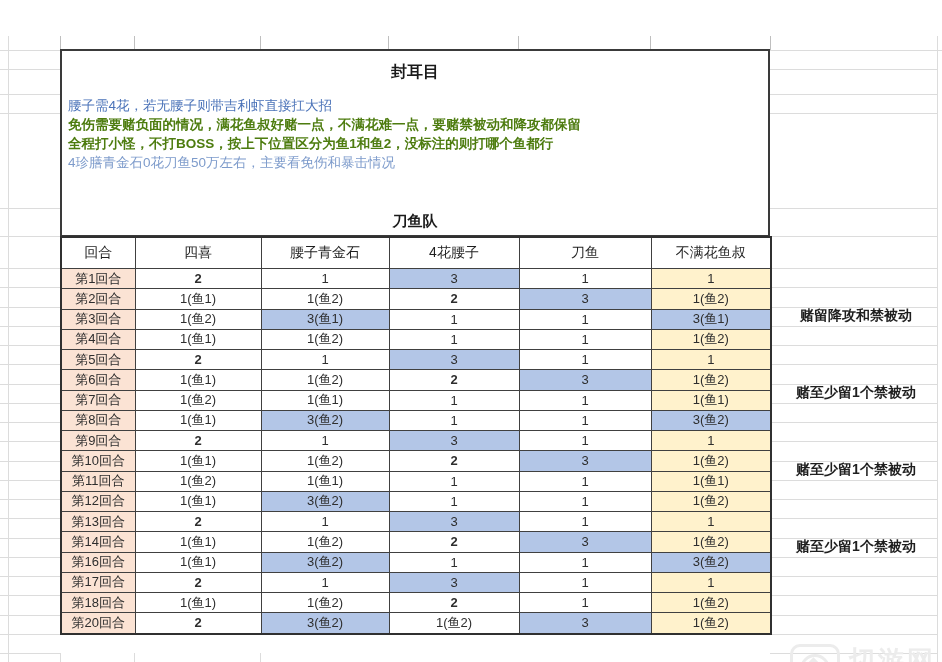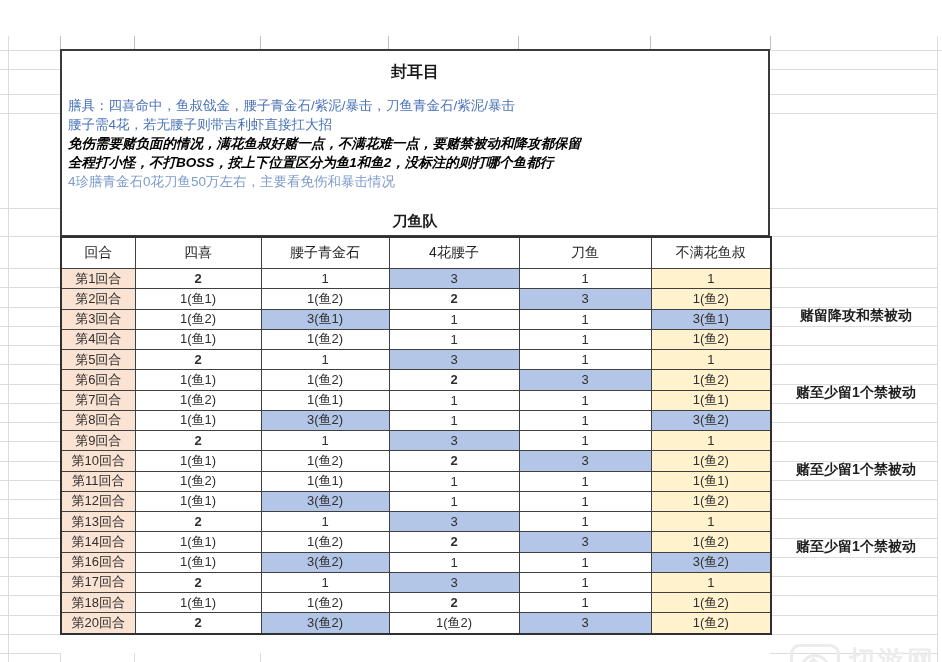--- a/index.html
+++ b/index.html
@@ -5,21 +5,21 @@
   html,body{margin:0;padding:0;background:#fff;}
   .frame{position:relative;width:942px;height:662px;background:#ffffff;overflow:hidden;
          font-family:"Liberation Sans","DejaVu Sans",sans-serif;margin-top:36px;}
   .gridline{position:absolute;background:#dcdcdc;}
   .gridline.dark{background:#bfbfbf;}
   .box{position:absolute;left:60px;width:710px;background:#fff;border:2px solid #3a3a3a;box-sizing:border-box;}
   .title-box{top:13px;height:46px;display:flex;align-items:center;justify-content:center;
              font-size:16px;font-weight:bold;color:#1a1a1a;}
   .notes-box{top:57px;height:116px;padding:3px 6px;font-size:13.5px;line-height:19px;border-top:none;}
   .note-reg{color:#4a72b8;font-weight:normal;}
-  .note-bold{color:#000000;font-weight:bold;font-style:italic;}
+  .note-bold{color:#4d7c0f;font-weight:bold;}
   .note-light{color:#7d9bcb;font-weight:normal;}
   .section-box{top:171px;height:30px;display:flex;align-items:center;justify-content:center;
                font-size:15px;font-weight:bold;color:#1a1a1a;border-top:none;}
   .tbl-wrap{position:absolute;left:60px;top:200px;width:844px;}
   table.main{border-collapse:collapse;table-layout:fixed;width:710px;border:2px solid #303030;}
   table.main th,table.main td{border:1px solid #404040;text-align:center;vertical-align:middle;
       padding:0;font-size:13px;color:#2e2e2e;height:19.25px;white-space:nowrap;overflow:hidden;}
   table.main thead th{height:30px;font-size:14px;font-weight:normal;background:#ffffff;color:#1f1f1f;}
   .bg-y{background:#FFF2CC;}
   .bg-b{background:#B3C6E7;}
@@ -108,21 +108,20 @@
       <div class="gridline" style="left: 0px; top: 636.5px; width: 942px; height: 1px;"></div>
       <div class="gridline" style="left: 0px; top: 655.75px; width: 942px; height: 1px;"></div>
       <div class="gridline" style="left: 60px; top: 617px; width: 1px; height: 20px;"></div>
       <div class="gridline" style="left: 134px; top: 617px; width: 1px; height: 20px;"></div>
       <div class="gridline" style="left: 260px; top: 617px; width: 1px; height: 20px;"></div>
     </div>
 
   <div class="box title-box">封耳目</div>
 
   <div class="box notes-box">
-    <div class="note-reg">膳具：四喜命中，鱼叔戗金，腰子青金石/紫泥/暴击，刀鱼青金石/紫泥/暴击</div>
     <div class="note-reg">腰子需4花，若无腰子则带吉利虾直接扛大招</div>
     <div class="note-bold">免伤需要赌负面的情况，满花鱼叔好赌一点，不满花难一点，要赌禁被动和降攻都保留</div>
     <div class="note-bold">全程打小怪，不打BOSS，按上下位置区分为鱼1和鱼2，没标注的则打哪个鱼都行</div>
     <div class="note-light">4珍膳青金石0花刀鱼50万左右，主要看免伤和暴击情况</div>
   </div>
 
   <div class="box section-box">刀鱼队</div>
 
   <div class="tbl-wrap">
     <table class="main">

